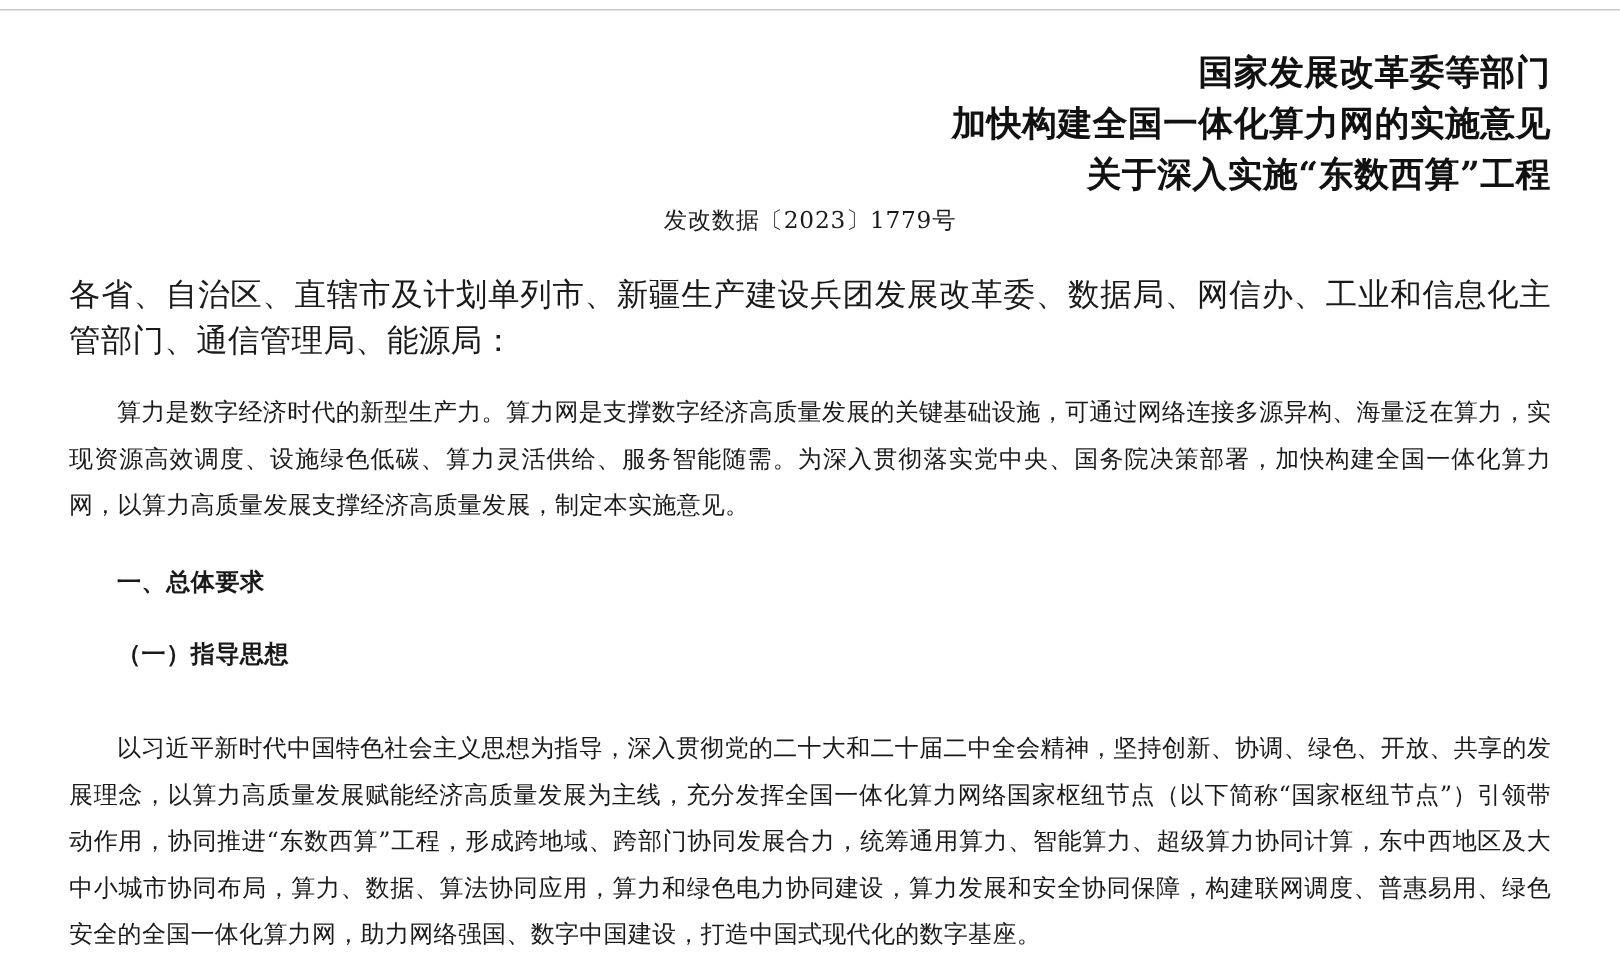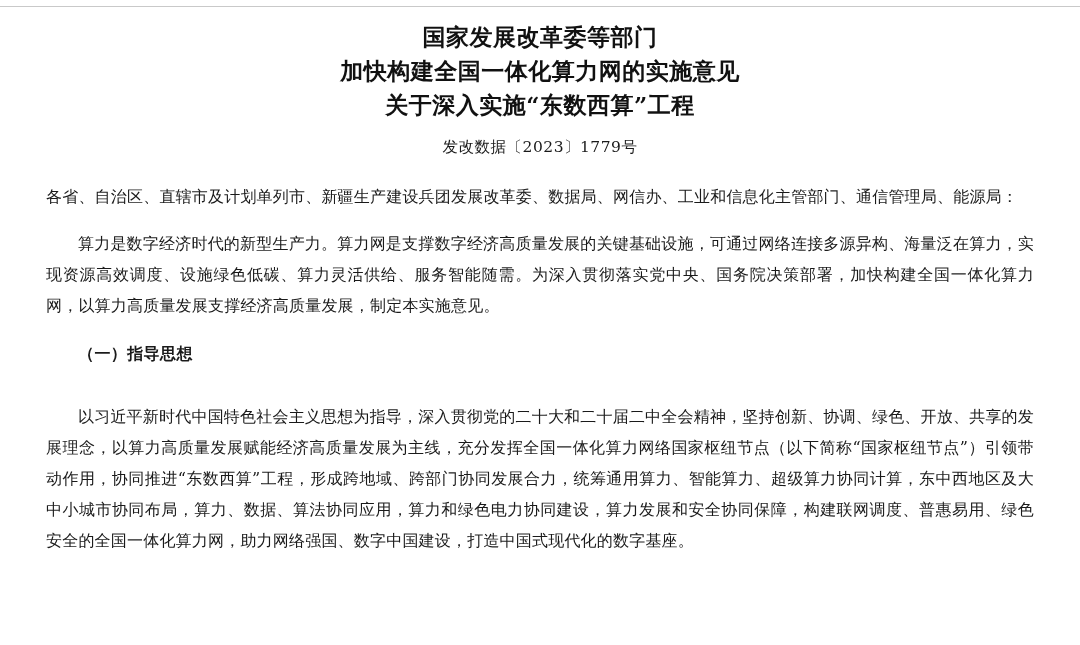--- a/index.html
+++ b/index.html
@@ -25,43 +25,43 @@
   .top-rule {
     position: absolute;
     top: 6px;
     left: 0;
     width: 1080px;
     height: 0;
     border-top: 1px solid #c9c9c9;
   }
   .doc-title {
     margin: 0;
-    padding-top: 20px;
-    text-align: center;
+    padding-top: 32px;
+    text-align: right;
     font-family: "DejaVu Serif", "Liberation Serif", serif;
     font-weight: bold;
     font-size: 23px;
     line-height: 34px;
     letter-spacing: 0.5px;
     color: #111111;
   }
   .doc-title .title-line {
     display: block;
   }
   .doc-number {
     text-align: center;
     font-size: 15.5px;
     line-height: 24px;
-    margin-top: 13px;
+    margin-top: 1px;
     color: #1a1a1a;
     letter-spacing: 0.5px;
   }
   .recipient {
     margin-top: 22px;
-    font-size: 16px;
+    font-size: 21px;
     line-height: 31px;
     text-align: justify;
     text-justify: inter-ideograph;
     letter-spacing: 0.2px;
   }
   .body-para {
     margin-top: 16px;
     font-size: 16px;
     line-height: 31px;
     text-align: justify;
@@ -102,18 +102,19 @@
     <span class="title-line">加快构建全国一体化算力网的实施意见</span>
     <span class="title-line">关于深入实施“东数西算”工程</span>
   </h1>
 
   <div class="doc-number">发改数据〔2023〕1779号</div>
 
   <div class="recipient">各省、自治区、直辖市及计划单列市、新疆生产建设兵团发展改革委、数据局、网信办、工业和信息化主管部门、通信管理局、能源局：</div>
 
   <div class="body-para">算力是数字经济时代的新型生产力。算力网是支撑数字经济高质量发展的关键基础设施，可通过网络连接多源异构、海量泛在算力，实现资源高效调度、设施绿色低碳、算力灵活供给、服务智能随需。为深入贯彻落实党中央、国务院决策部署，加快构建全国一体化算力网，以算力高质量发展支撑经济高质量发展，制定本实施意见。</div>
 
+  <div class="section-heading">一、总体要求</div>
 
   <div class="sub-heading">（一）指导思想</div>
 
   <div class="body-para para-tight">以习近平新时代中国特色社会主义思想为指导，深入贯彻党的二十大和二十届二中全会精神，坚持创新、协调、绿色、开放、共享的发展理念，以算力高质量发展赋能经济高质量发展为主线，充分发挥全国一体化算力网络国家枢纽节点（以下简称“国家枢纽节点”）引领带动作用，协同推进“东数西算”工程，形成跨地域、跨部门协同发展合力，统筹通用算力、智能算力、超级算力协同计算，东中西地区及大中小城市协同布局，算力、数据、算法协同应用，算力和绿色电力协同建设，算力发展和安全协同保障，构建联网调度、普惠易用、绿色安全的全国一体化算力网，助力网络强国、数字中国建设，打造中国式现代化的数字基座。</div>
 
 </div>
 
 </body></html>

